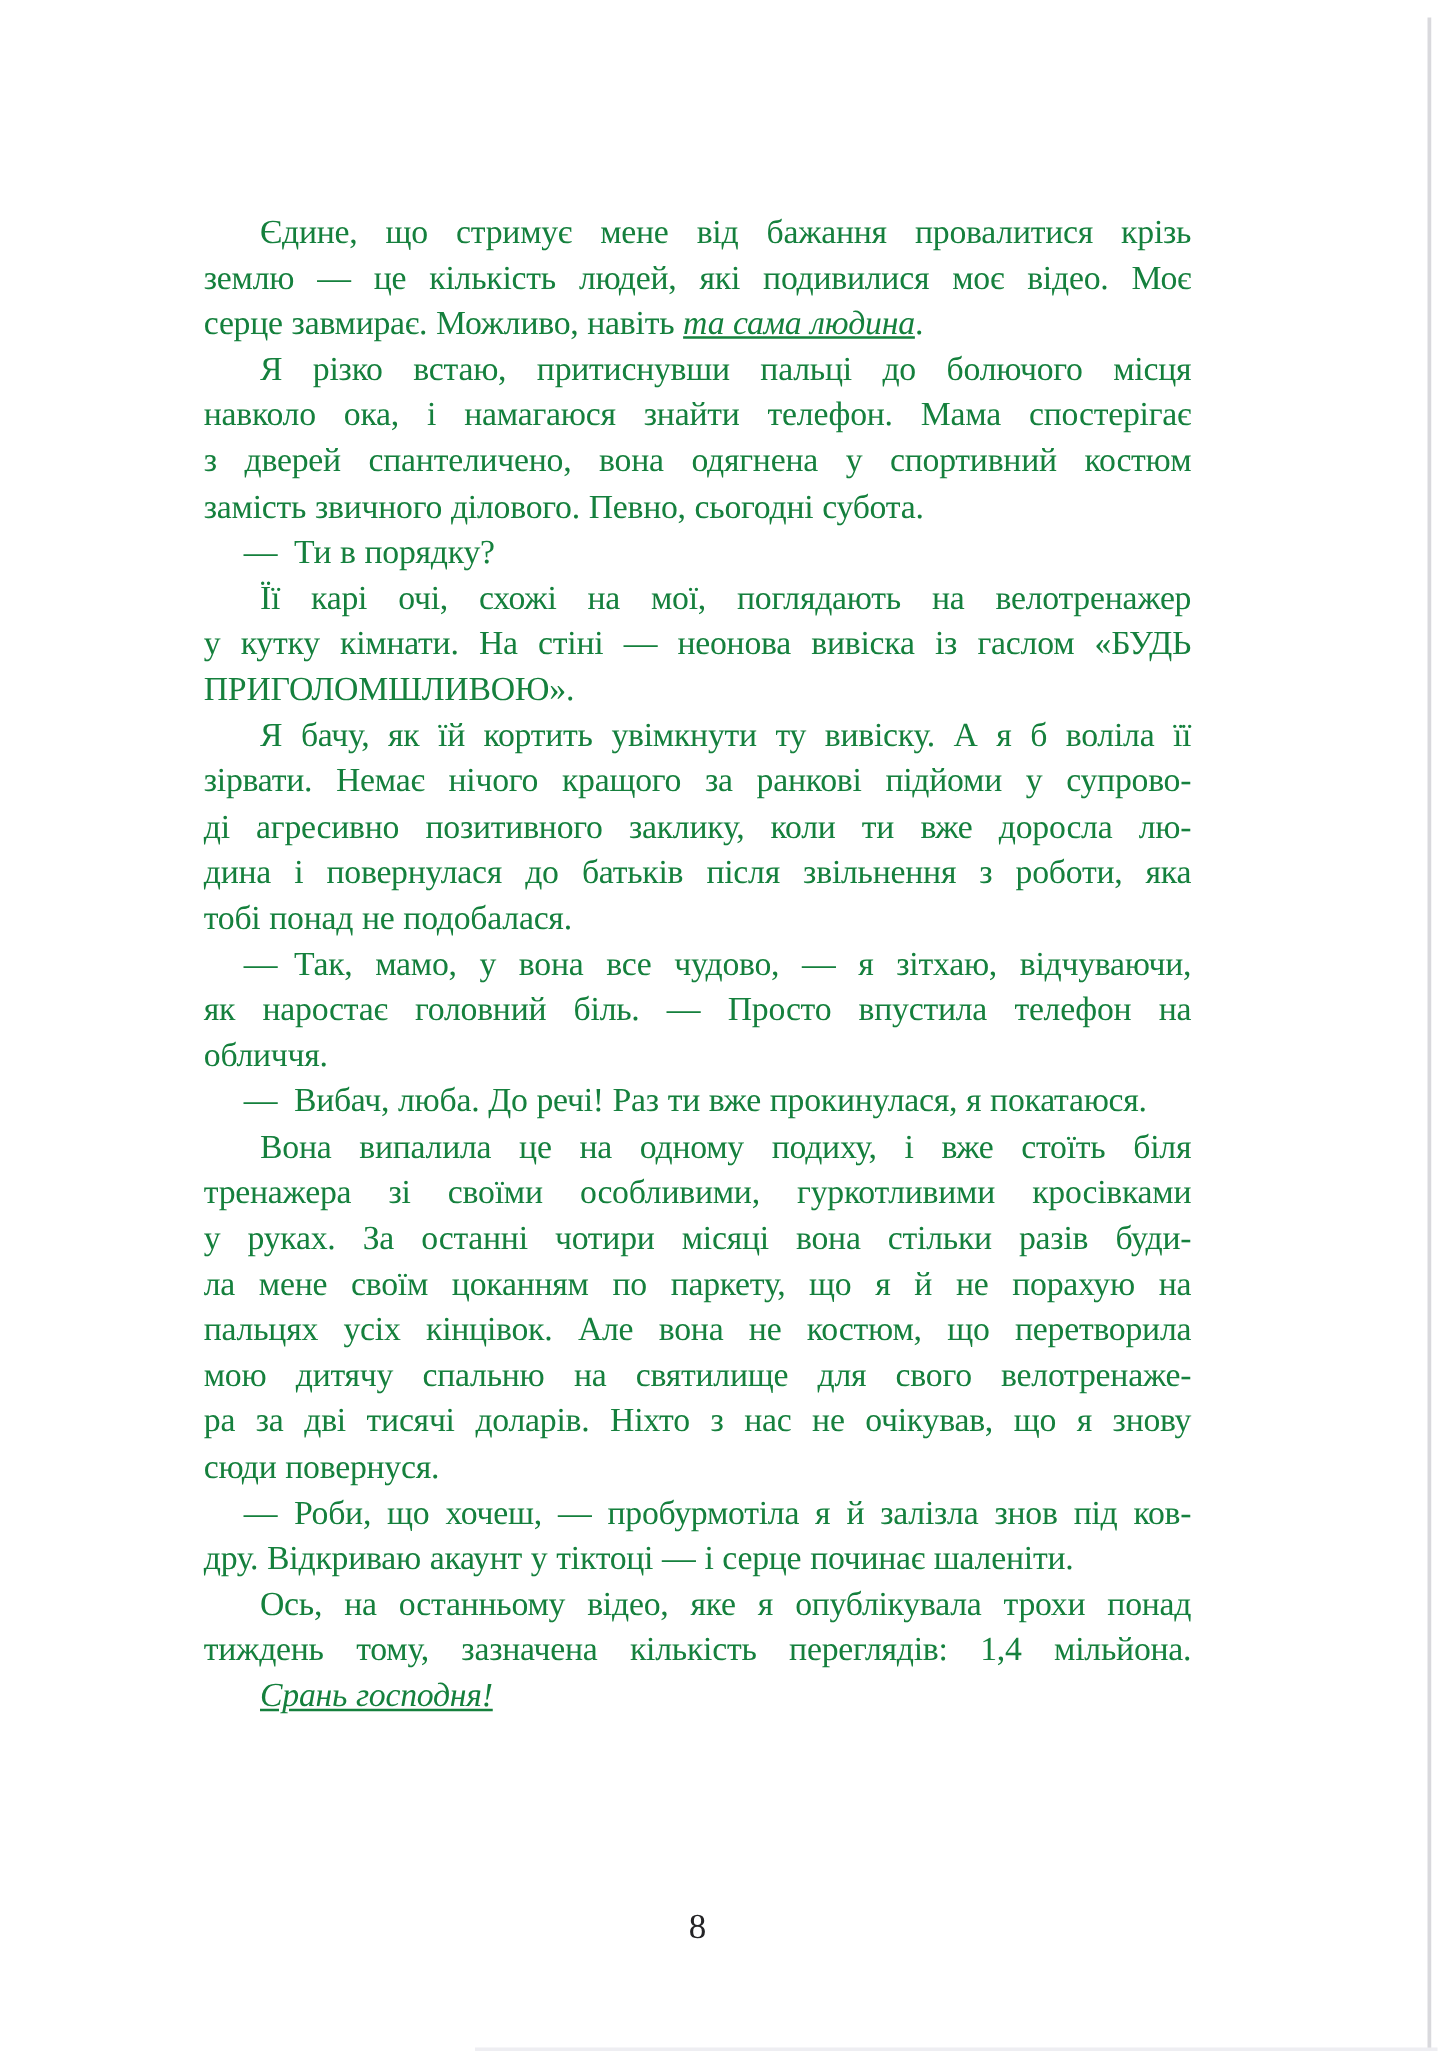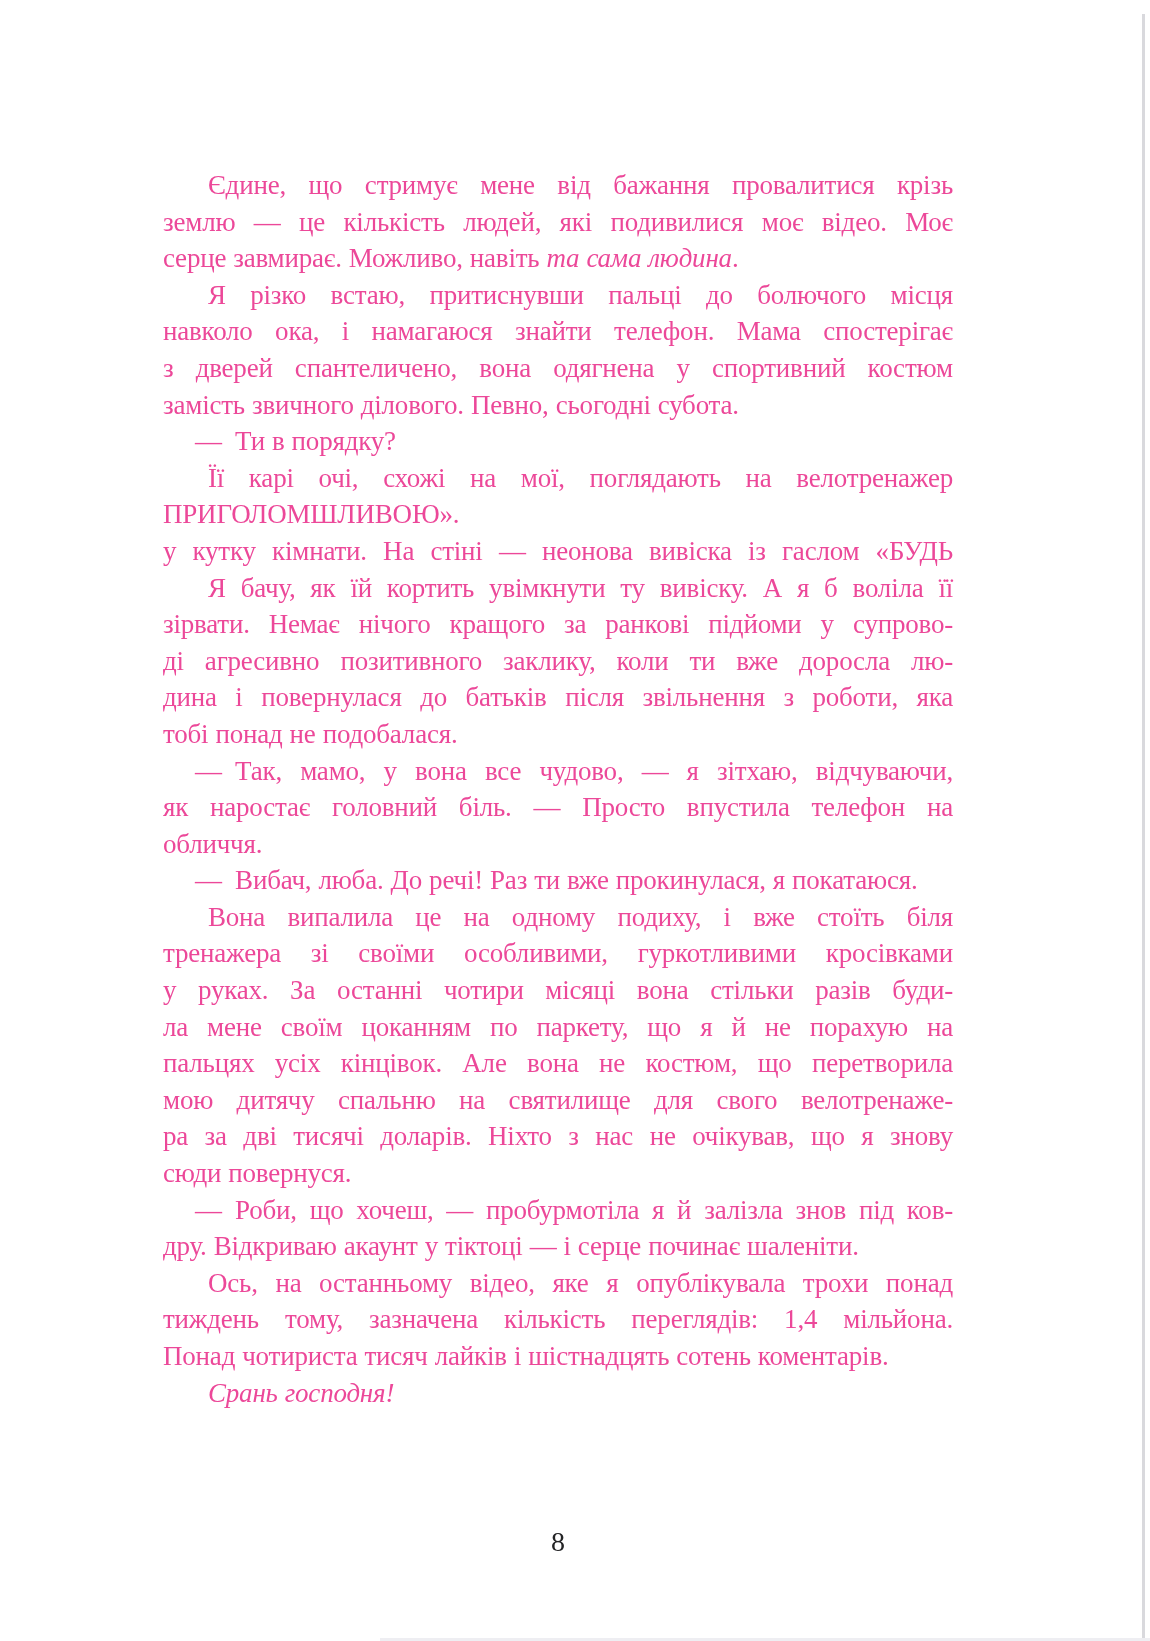--- a/index.html
+++ b/index.html
@@ -15,31 +15,31 @@
     width: 1150px; height: 1641px;
     background: #ffffff;
   }
   .text-block {
     position: absolute;
     left: 163px; top: 167px;
     width: 790px;
     font-size: 27px;
     line-height: 36.6px;
     letter-spacing: -0.2px;
-    color: #ec4899;
+    color: #15803d;
     word-spacing: 0.5px;
   }
   .ln {
     text-align: justify;
     text-align-last: justify;
   }
   .ln.l { text-align-last: left; }
   .ln.n { text-indent: 45px; }
   .ln.d { text-indent: 32px; }
-  .it { font-style: italic; }
+  .it { font-style: italic; text-decoration: underline; }
   .page-number {
     position: absolute;
     left: 163px; top: 1524px;
     width: 790px;
     text-align: center;
     font-size: 28px;
     line-height: 36.6px;
     color: #242426;
   }
   .edge-right {
@@ -74,22 +74,22 @@
       <div class="ln j">з дверей спантеличено, вона одягнена у спортивний костюм</div>
       <div class="ln l">замість звичного ділового. Певно, сьогодні субота.</div>
     </div>
 
     <div>
       <div class="ln l d">— Ти в порядку?</div>
     </div>
 
     <div>
       <div class="ln j n">Її карі очі, схожі на мої, поглядають на велотренажер</div>
+      <div class="ln j">у кутку кімнати. На стіні — неонова вивіска із гаслом «БУДЬ</div>
       <div class="ln l">ПРИГОЛОМШЛИВОЮ».</div>
-      <div class="ln j">у кутку кімнати. На стіні — неонова вивіска із гаслом «БУДЬ</div>
     </div>
 
     <div>
       <div class="ln j n">Я бачу, як їй кортить увімкнути ту вивіску. А я б воліла її</div>
       <div class="ln j">зірвати. Немає нічого кращого за ранкові підйоми у супрово-</div>
       <div class="ln j">ді агресивно позитивного заклику, коли ти вже доросла лю-</div>
       <div class="ln j">дина і повернулася до батьків після звільнення з роботи, яка</div>
       <div class="ln l">тобі понад не подобалася.</div>
     </div>
 
@@ -115,21 +115,20 @@
     </div>
 
     <div>
       <div class="ln j d">— Роби, що хочеш, — пробурмотіла я й залізла знов під ков-</div>
       <div class="ln l">дру. Відкриваю акаунт у тіктоці — і серце починає шаленіти.</div>
     </div>
 
     <div>
       <div class="ln j n">Ось, на останньому відео, яке я опублікувала трохи понад</div>
       <div class="ln j">тиждень тому, зазначена кількість переглядів: 1,4 мільйона.</div>
-      <div class="ln l">Понад чотириста тисяч лайків і шістнадцять сотень коментарів.</div>
     </div>
 
     <div>
       <div class="ln l n it">Срань господня!</div>
     </div>
 
   </div>
 
   <div class="page-number">8</div>
 

